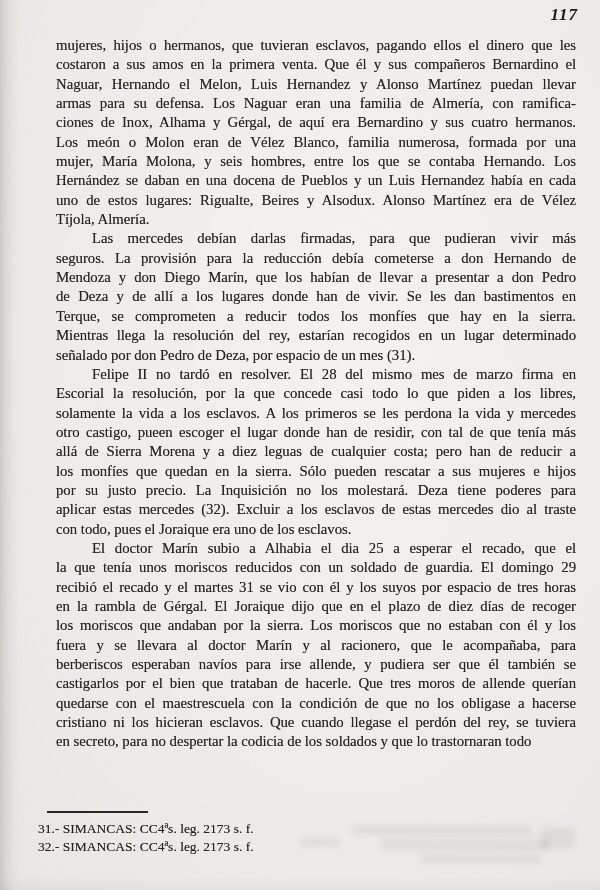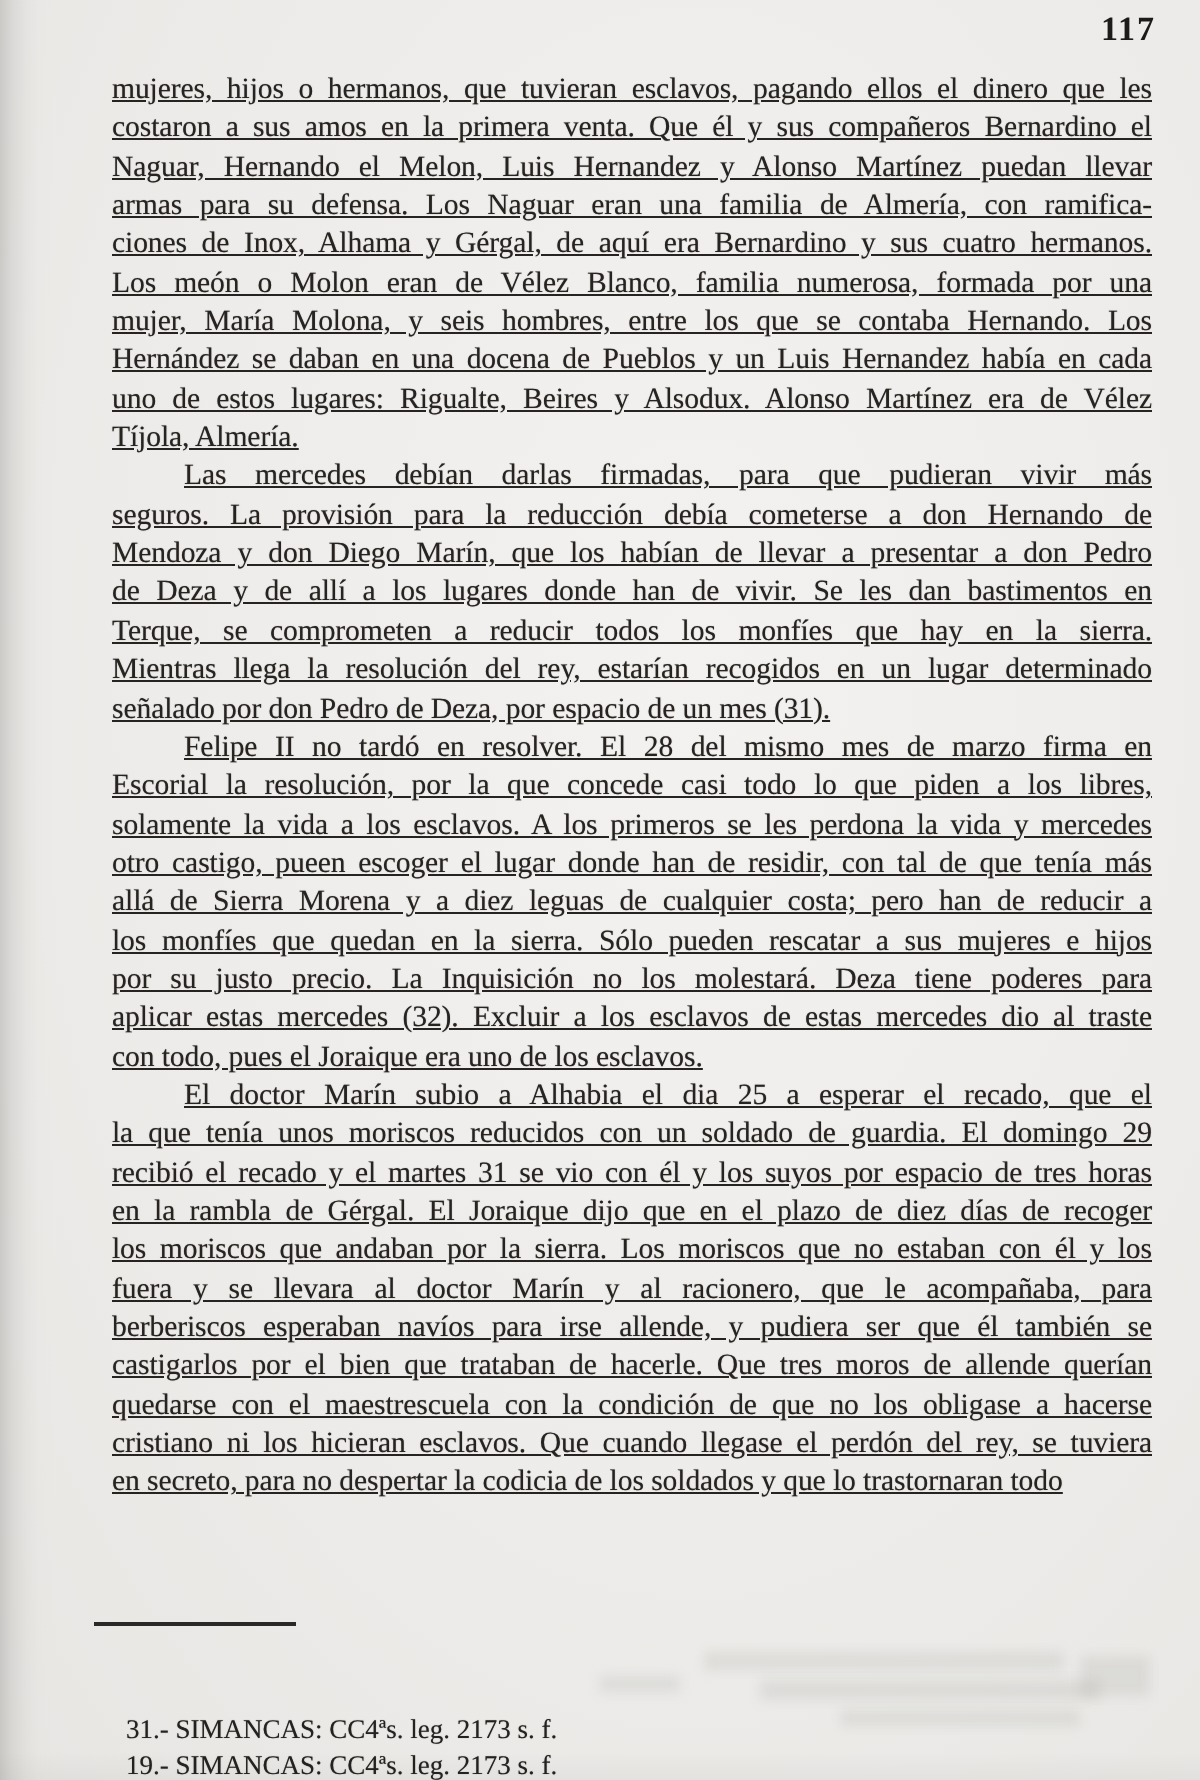--- a/index.html
+++ b/index.html
@@ -51,60 +51,59 @@
   .s5 { left: 540px; top: 828px; width: 35px;  height: 20px; }
 
   .page-number {
     position: absolute;
     top: 5px;
     right: 22px;
     font-size: 17px;
     font-weight: 700;
     color: #1d1b19;
     letter-spacing: 1px;
+    font-style: italic;
   }
   .body-text {
     position: absolute;
     left: 56px;
     top: 36px;
     width: 520px;
     font-size: 14.8px;
     line-height: 19.35px;
     letter-spacing: -0.05px;
     color: #262320;
     text-shadow: 0 0 0.5px rgba(45,40,35,0.55);
   }
   .paragraph { margin: 0; padding: 0; }
   .line {
     text-align: justify;
     text-align-last: justify;
     white-space: normal;
-    text-decoration: underline;
   }
   .line.last { text-align-last: left; }
   .paragraph.indent .line:first-child { text-indent: 36px; }
 
   .footnote-rule {
     position: absolute;
     left: 47px;
     top: 811px;
     width: 101px;
     height: 2px;
     background: #2b2927;
   }
   .footnotes {
     position: absolute;
-    left: 63px;
+    left: 38px;
     top: 820px;
     width: 420px;
     font-size: 13.5px;
     line-height: 17.5px;
     color: #242220;
     text-shadow: 0 0 0.5px rgba(45,40,35,0.5);
-    margin-top: 36px;
   }
 </style>
 </head>
 <body>
 
 <div class="page">
 
   <div class="edge-shadow-left"></div>
   <div class="edge-shadow-bottom"></div>
 
@@ -161,16 +160,16 @@
         <div class="line">quedarse con el maestrescuela con la condición de que no los obligase a hacerse</div>
         <div class="line">cristiano ni los hicieran esclavos. Que cuando llegase el perdón del rey, se tuviera</div>
         <div class="line last">en secreto, para no despertar la codicia de los soldados y que lo trastornaran todo</div>
       </div>
     </div>
 
   <div class="footnote-rule"></div>
 
   <div class="footnotes">
     <div class="footnote">31.- SIMANCAS: CC4ªs. leg. 2173 s. f.</div>
-    <div class="footnote">19.- SIMANCAS: CC4ªs. leg. 2173 s. f.</div>
+    <div class="footnote">32.- SIMANCAS: CC4ªs. leg. 2173 s. f.</div>
   </div>
 
 </div>
 
 </body></html>

